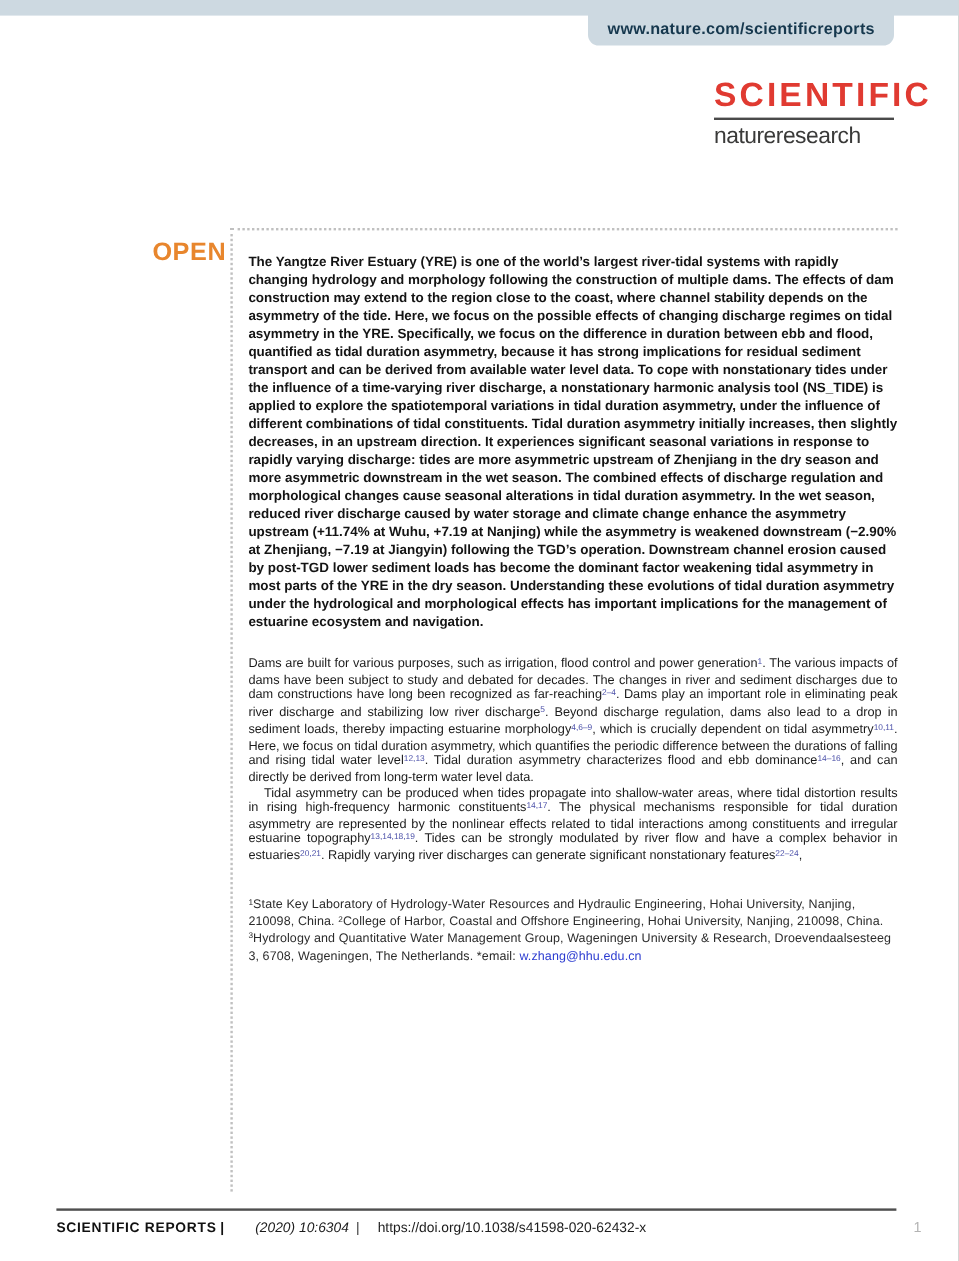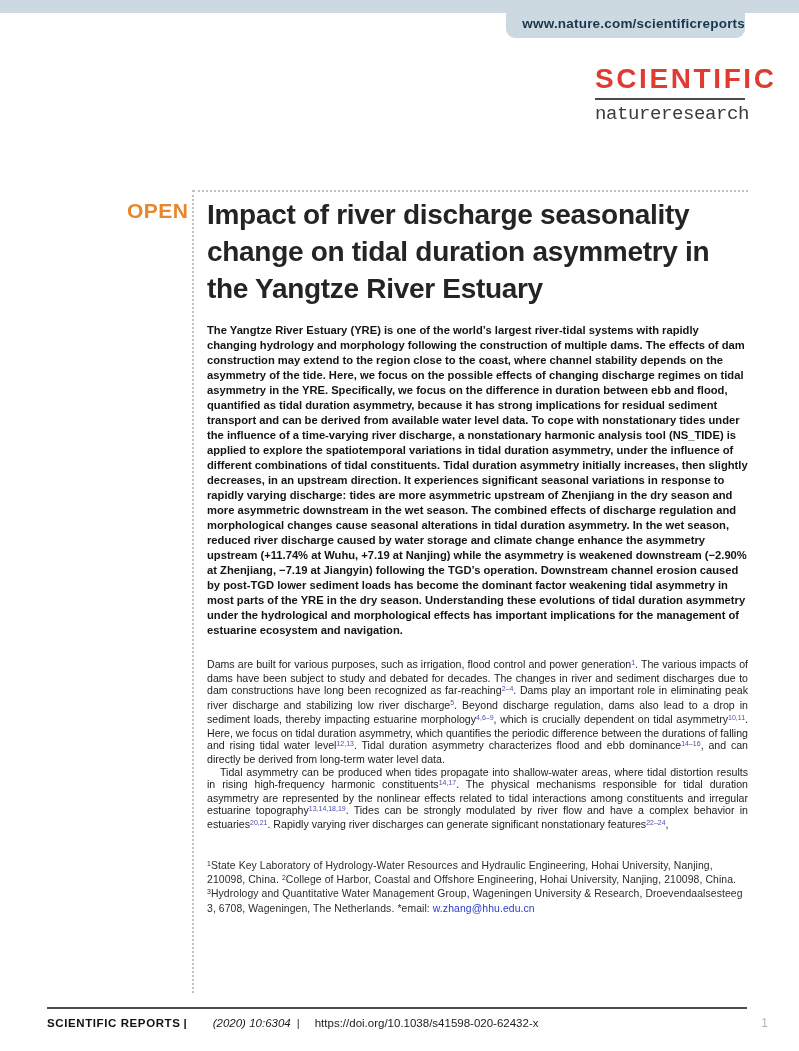--- a/index.html
+++ b/index.html
@@ -24,21 +24,21 @@
   
   .top-strip{
     position:absolute;left:0;top:0;width:100%;height:13px;
     background:var(--banner_bg);
   }
   .url-badge{
     position:absolute;top:0;right:54px;height:38px;
     background:var(--banner_bg);
     border-radius:0 0 9px 9px;
     display:flex;align-items:flex-end;justify-content:center;
-    padding:0 0 7px 16px;
+    padding:0 16px 7px 16px;
   }
   .url-badge span{
     font-size:13.5px;font-weight:600;color:var(--banner_text);
     letter-spacing:0.2px;
   }
   
   .logo-block{
     position:absolute;top:67px;right:54px;width:150px;
     text-align:right;
   }
@@ -47,22 +47,22 @@
     letter-spacing:2.6px;margin-right:-2.6px;line-height:24px;
   }
   .logo-rep{
     font-size:29px;font-weight:700;color:#1e1c1c;
     letter-spacing:2.2px;margin-right:-2.2px;line-height:31px;
   }
   .logo-rule{
     border-top:2px solid #4a4a4a;margin:7px 0 3px 0;
   }
   .logo-brand{
-    font-family:Liberation Mono, monospace;
-    font-size:19px;color:#3a3a39;text-align:center;
+    font-family:Liberation Sans, sans-serif;
+    font-size:19px;color:#3a3a39;text-align:left;
     letter-spacing:-0.4px;line-height:22px;
   }
   
   .open-label{
     position:absolute;top:199px;left:127px;
     font-size:21px;font-weight:700;color:var(--open_orange);
     letter-spacing:0.5px;
   }
   .dotted-h{
     position:absolute;left:193px;top:190px;width:555px;height:0;
@@ -140,21 +140,20 @@
     <div class="logo-rule"></div>
     <div class="logo-brand">natureresearch</div>
   </div>
 
   <div class="open-label">OPEN</div>
 
   <div class="dotted-h"></div>
   <div class="dotted-v"></div>
 
   <div class="content">
-    <h1 class="article-title">Impact of river discharge seasonality change on tidal duration asymmetry in the Yangtze River Estuary</h1>
     <div class="abstract-text">The Yangtze River Estuary (YRE) is one of the world’s largest river-tidal systems with rapidly changing hydrology and morphology following the construction of multiple dams. The effects of dam construction may extend to the region close to the coast, where channel stability depends on the asymmetry of the tide. Here, we focus on the possible effects of changing discharge regimes on tidal asymmetry in the YRE. Specifically, we focus on the difference in duration between ebb and flood, quantified as tidal duration asymmetry, because it has strong implications for residual sediment transport and can be derived from available water level data. To cope with nonstationary tides under the influence of a time-varying river discharge, a nonstationary harmonic analysis tool (NS_TIDE) is applied to explore the spatiotemporal variations in tidal duration asymmetry, under the influence of different combinations of tidal constituents. Tidal duration asymmetry initially increases, then slightly decreases, in an upstream direction. It experiences significant seasonal variations in response to rapidly varying discharge: tides are more asymmetric upstream of Zhenjiang in the dry season and more asymmetric downstream in the wet season. The combined effects of discharge regulation and morphological changes cause seasonal alterations in tidal duration asymmetry. In the wet season, reduced river discharge caused by water storage and climate change enhance the asymmetry upstream (+11.74% at Wuhu, +7.19 at Nanjing) while the asymmetry is weakened downstream (−2.90% at Zhenjiang, −7.19 at Jiangyin) following the TGD’s operation. Downstream channel erosion caused by post-TGD lower sediment loads has become the dominant factor weakening tidal asymmetry in most parts of the YRE in the dry season. Understanding these evolutions of tidal duration asymmetry under the hydrological and morphological effects has important implications for the management of estuarine ecosystem and navigation.</div>
     <div class="body-text">
       <p>Dams are built for various purposes, such as irrigation, flood control and power generation<span class="sup ref">1</span>. The various impacts of dams have been subject to study and debated for decades. The changes in river and sediment discharges due to dam constructions have long been recognized as far-reaching<span class="sup ref">2–4</span>. Dams play an important role in eliminating peak river discharge and stabilizing low river discharge<span class="sup ref">5</span>. Beyond discharge regulation, dams also lead to a drop in sediment loads, thereby impacting estuarine morphology<span class="sup ref">4,6–9</span>, which is crucially dependent on tidal asymmetry<span class="sup ref">10,11</span>. Here, we focus on tidal duration asymmetry, which quantifies the periodic difference between the durations of falling and rising tidal water level<span class="sup ref">12,13</span>. Tidal duration asymmetry characterizes flood and ebb dominance<span class="sup ref">14–16</span>, and can directly be derived from long-term water level data.</p>
       <p class="indent">Tidal asymmetry can be produced when tides propagate into shallow-water areas, where tidal distortion results in rising high-frequency harmonic constituents<span class="sup ref">14,17</span>. The physical mechanisms responsible for tidal duration asymmetry are represented by the nonlinear effects related to tidal interactions among constituents and irregular estuarine topography<span class="sup ref">13,14,18,19</span>. Tides can be strongly modulated by river flow and have a complex behavior in estuaries<span class="sup ref">20,21</span>. Rapidly varying river discharges can generate significant nonstationary features<span class="sup ref">22–24</span>,</p>
     </div>
     <div class="footnote"><span class="sup">1</span>State Key Laboratory of Hydrology-Water Resources and Hydraulic Engineering, Hohai University, Nanjing, 210098, China. <span class="sup">2</span>College of Harbor, Coastal and Offshore Engineering, Hohai University, Nanjing, 210098, China. <span class="sup">3</span>Hydrology and Quantitative Water Management Group, Wageningen University &amp; Research, Droevendaalsesteeg 3, 6708, Wageningen, The Netherlands. *email: <span class="email-link">w.zhang@hhu.edu.cn</span></div>
   </div>
 
   <div class="footer-rule"></div>
   <div class="footer">

